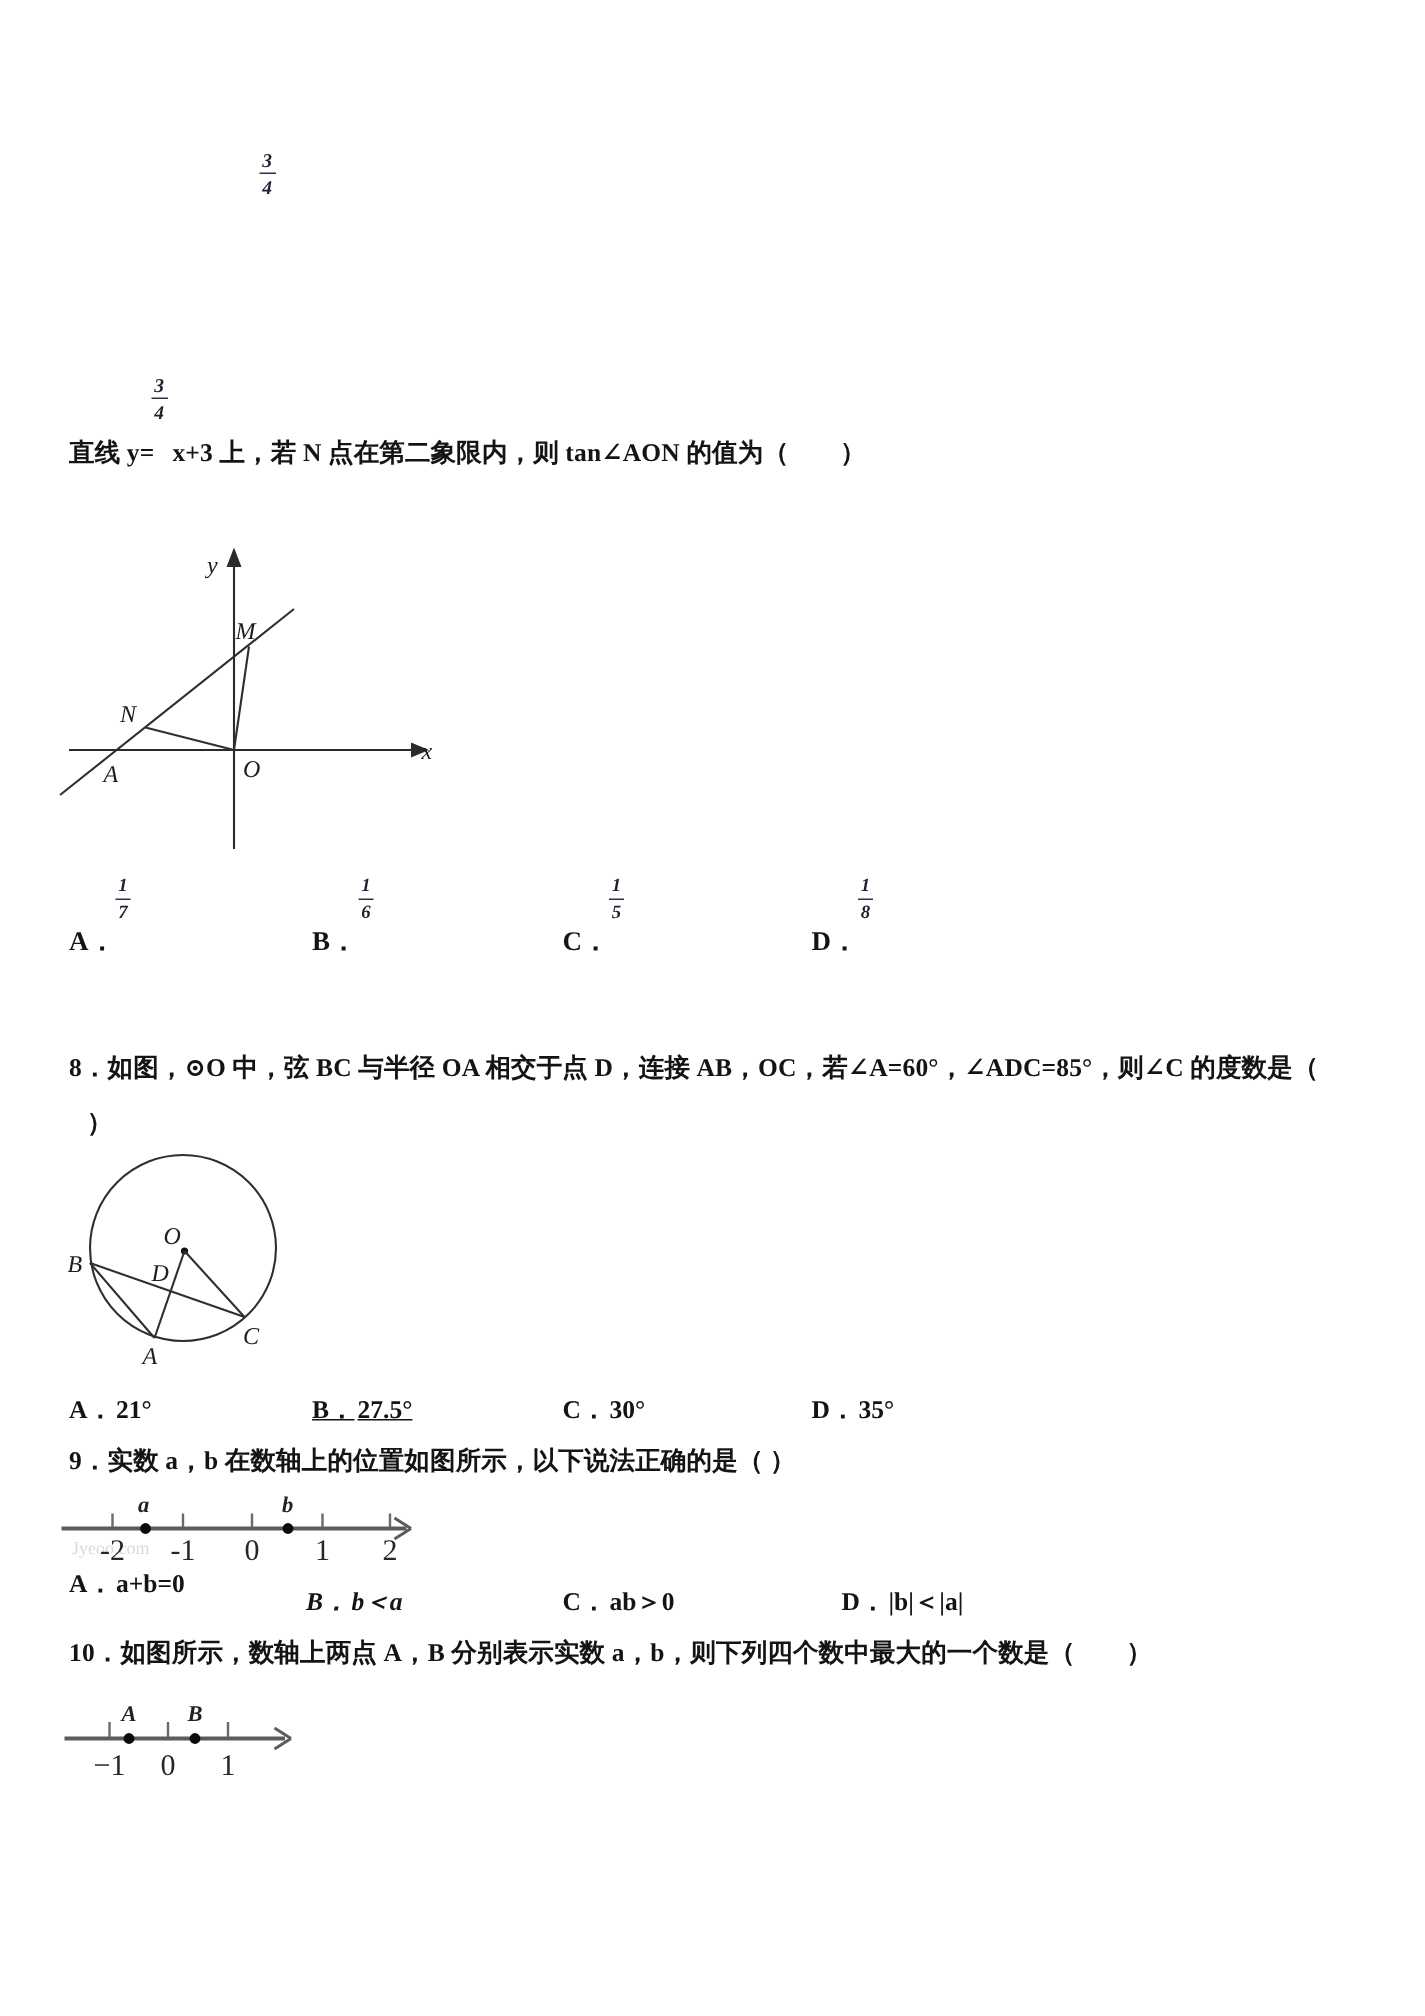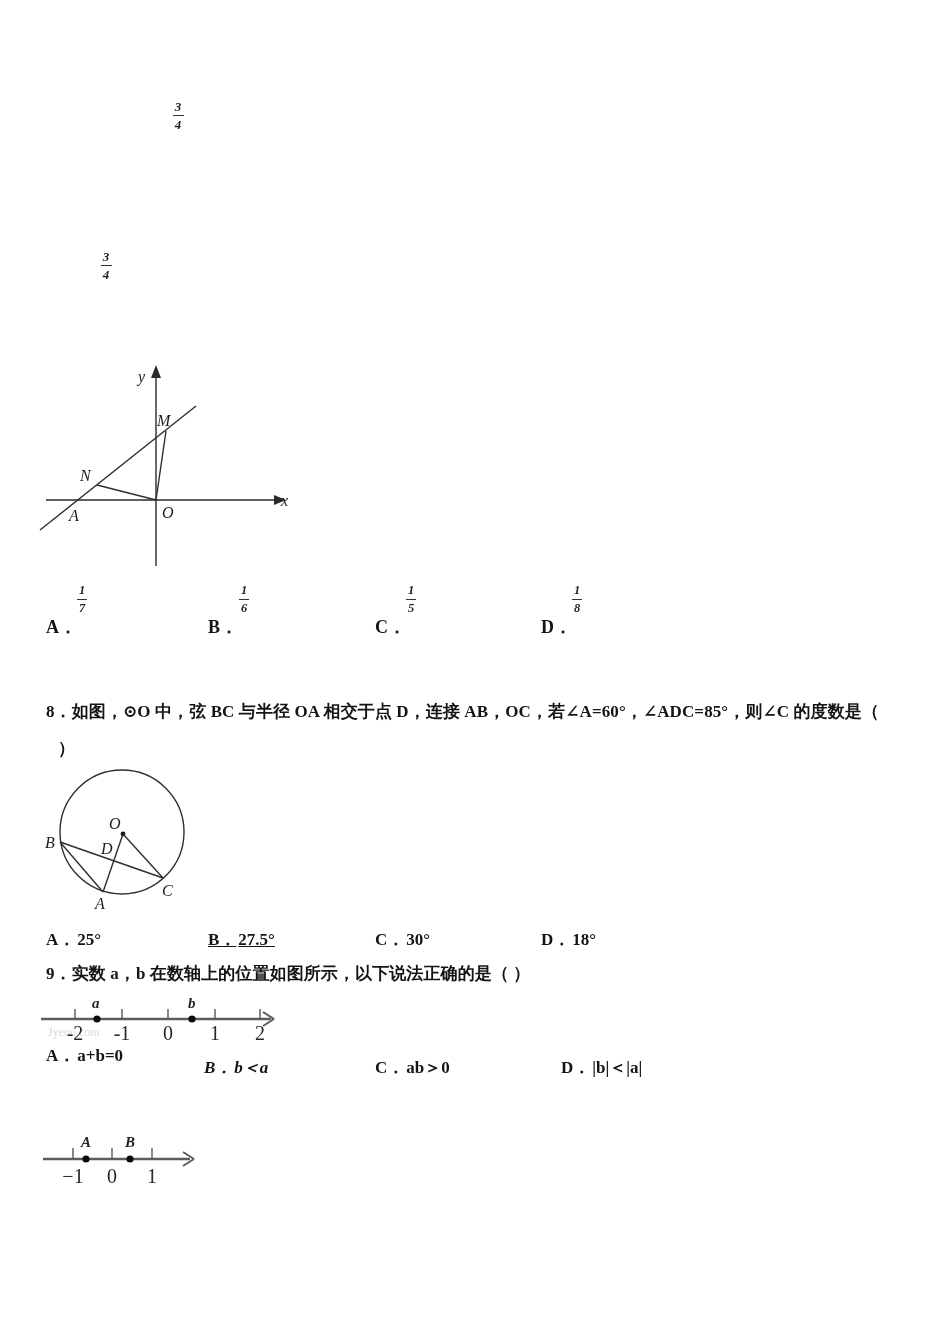--- a/index.html
+++ b/index.html
@@ -54,20 +54,23 @@
     <span class="fden">4</span>
   </div>
 
 
   <div class="frac" style="left:97px; top:250px;">
     <span class="fnum">3</span>
     <span class="fbar"></span>
     <span class="fden">4</span>
   </div>
 
+  <div class="t" style="left:46px; top:290px;">
+    <span>直线 y=</span><span class="gap"></span><span>x+3 上，若 N 点在第二象限内，则 tan∠AON 的值为（　　）</span>
+  </div>
 
   <svg style="left:38px; top:360px;" width="255" height="215" viewBox="0 0 255 215">
 
     <line class="axis" x1="118" y1="206" x2="118" y2="14"></line>
     <polygon points="113,18 118,5 123,18" fill="#2a2a2a"></polygon>
     <line class="axis" x1="8" y1="140" x2="240" y2="140"></line>
     <polygon points="236,135 248,140 236,145" fill="#2a2a2a"></polygon>
 
     <line class="thin" x1="2" y1="170" x2="158" y2="46"></line>
 
@@ -125,24 +128,24 @@
     <line class="thin" x1="88" y1="71" x2="68" y2="129"></line>
     <line class="thin" x1="68" y1="129" x2="25" y2="79"></line>
     <line class="thin" x1="88" y1="71" x2="128" y2="115"></line>
     <text class="svglabel" x="74" y="66">O</text>
     <text class="svglabel" x="10" y="85">B</text>
     <text class="svglabel" x="66" y="91">D</text>
     <text class="svglabel" x="60" y="146">A</text>
     <text class="svglabel" x="127" y="133">C</text>
   </svg>
 
-  <span class="opt" style="left:46px;  top:928px;"><span class="letter">A．</span><span>25°</span></span>
+  <span class="opt" style="left:46px;  top:928px;"><span class="letter">A．</span><span>21°</span></span>
   <span class="opt" style="left:208px; top:928px;text-decoration:underline;"><span class="letter">B．</span><span>27.5°</span></span>
   <span class="opt" style="left:375px; top:928px;text-align:center;"><span class="letter">C．</span><span>30°</span></span>
-  <span class="opt" style="left:541px; top:928px;"><span class="letter">D．</span><span>18°</span></span>
+  <span class="opt" style="left:541px; top:928px;"><span class="letter">D．</span><span>35°</span></span>
 
   <div class="t" style="left:46px; top:962px;">9．实数 a，b 在数轴上的位置如图所示，以下说法正确的是（ ）</div>
 
   <svg style="left:38px; top:995px;" width="250" height="52" viewBox="0 0 250 52">
     <text class="wmark" x="10" y="41">Jyeoo.com</text>
     <line class="nlline" x1="3" y1="24" x2="233" y2="24"></line>
     <line x1="225" y1="17" x2="236" y2="24" stroke="#5c5c5c" stroke-width="2"></line>
     <line x1="225" y1="31" x2="236" y2="24" stroke="#5c5c5c" stroke-width="2"></line>
     <line class="nltick" x1="37" y1="14" x2="37" y2="23"></line>
     <line class="nltick" x1="84" y1="14" x2="84" y2="23"></line>
@@ -158,20 +161,21 @@
     <text class="nlnum" x="130" y="45" text-anchor="middle">0</text>
     <text class="nlnum" x="177" y="45" text-anchor="middle">1</text>
     <text class="nlnum" x="222" y="45" text-anchor="middle">2</text>
   </svg>
 
   <span class="opt" style="left:46px;  top:1044px;"><span class="letter">A．</span><span>a+b=0</span></span>
   <span class="opt" style="left:204px; top:1056px;font-style:italic;"><span class="letter">B．</span><span>b＜a</span></span>
   <span class="opt" style="left:375px; top:1056px;"><span class="letter">C．</span><span>ab＞0</span></span>
   <span class="opt" style="left:541px; top:1056px;margin-left:20px;"><span class="letter">D．</span><span>|b|＜|a|</span></span>
 
+  <div class="t" style="left:46px; top:1090px;">10．如图所示，数轴上两点 A，B 分别表示实数 a，b，则下列四个数中最大的一个数是（　　）</div>
 
   <svg style="left:38px; top:1133px;" width="170" height="58" viewBox="0 0 170 58">
     <line class="nlline" x1="5" y1="26" x2="152" y2="26"></line>
     <line x1="145" y1="19" x2="156" y2="26" stroke="#5c5c5c" stroke-width="2"></line>
     <line x1="145" y1="33" x2="156" y2="26" stroke="#5c5c5c" stroke-width="2"></line>
     <line class="nltick" x1="35" y1="15" x2="35" y2="25"></line>
     <line class="nltick" x1="74" y1="15" x2="74" y2="25"></line>
     <line class="nltick" x1="114" y1="15" x2="114" y2="25"></line>
     <circle cx="48" cy="26" r="3.6" fill="#0b0b0b"></circle>
     <circle cx="92" cy="26" r="3.6" fill="#0b0b0b"></circle>

